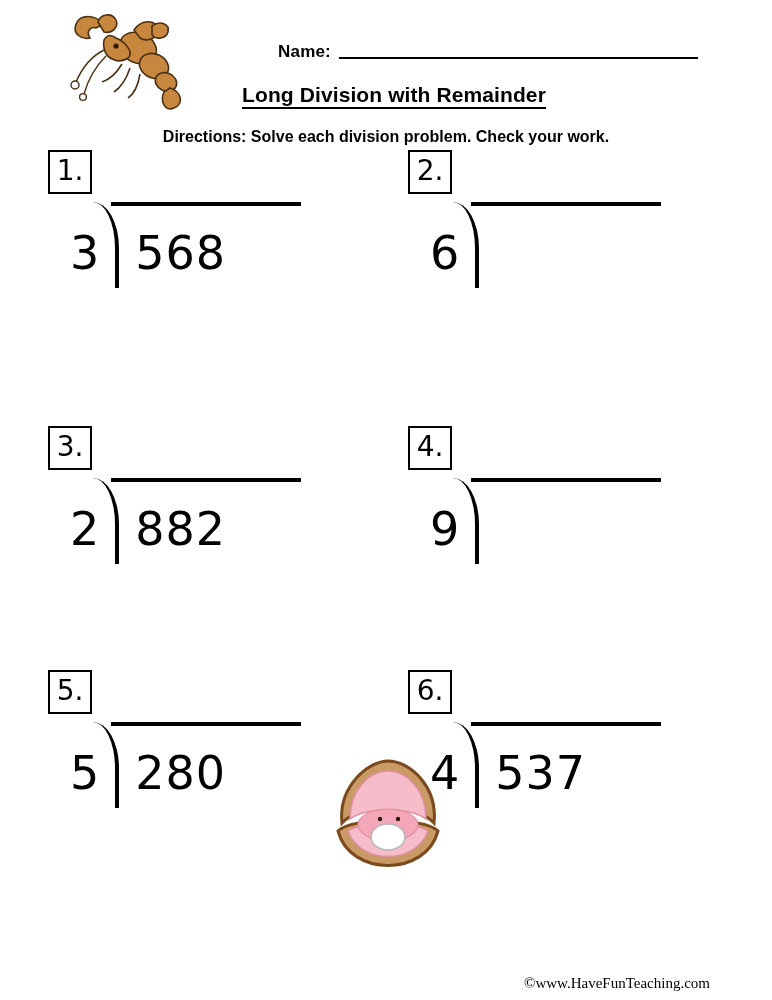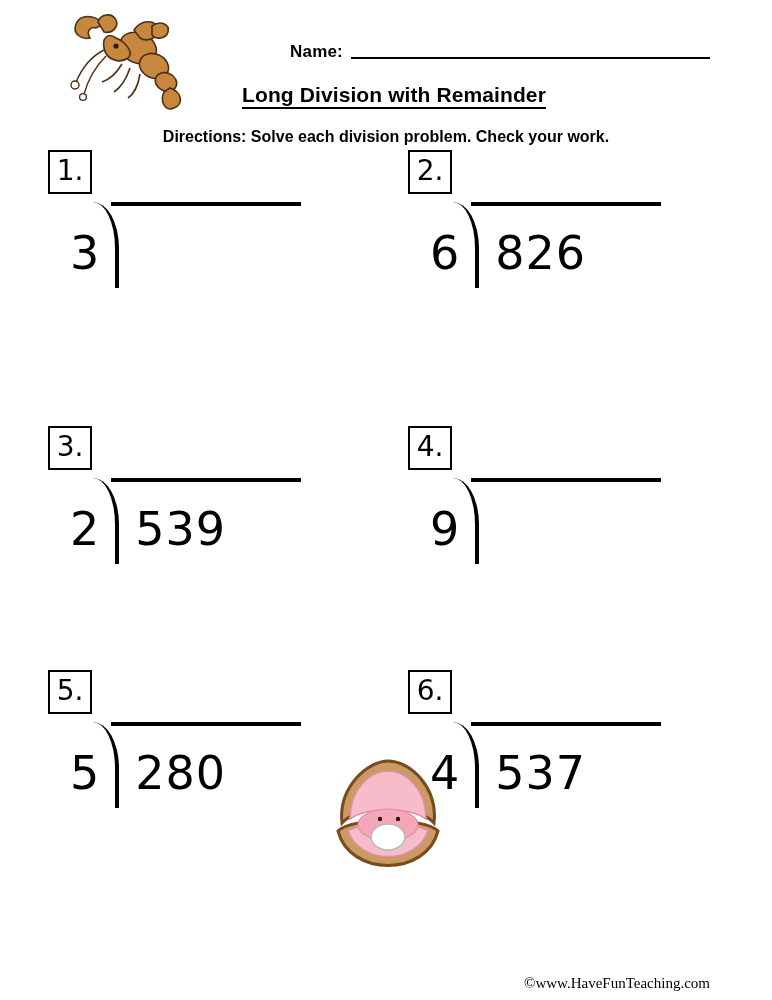--- a/index.html
+++ b/index.html
@@ -35,21 +35,21 @@
   .mascot-crayfish {
     position: absolute;
     left: 64px;
     top: 8px;
     width: 120px;
     height: 108px;
   }
 
   .name-row {
     position: absolute;
-    left: 290px;
+    left: 278px;
     top: 42px;
     width: 420px;
     display: flex;
     align-items: flex-end;
     text-align: right;
   }
   .name-label {
     font-size: 17px;
     font-weight: bold;
     font-family: "Liberation Sans", sans-serif;
@@ -247,42 +247,42 @@
 
   <div class="problems">
 
     <div class="problem" style="left:40px; top:0px;">
       <div class="prob-num-box">1.</div>
       <div class="division">
         <span class="divisor">3</span>
         <span class="bracket">
           <span class="vinculum" style="width:190px;"></span>
         </span>
+        <span class="dividend">568</span>
       </div>
     </div>
 
     <div class="problem" style="left:400px; top:0px;">
       <div class="prob-num-box">2.</div>
       <div class="division">
         <span class="divisor">6</span>
         <span class="bracket">
           <span class="vinculum" style="width:190px;"></span>
         </span>
-        <span class="dividend">826</span>
       </div>
     </div>
 
     <div class="problem" style="left:40px; top:276px;">
       <div class="prob-num-box">3.</div>
       <div class="division">
         <span class="divisor">2</span>
         <span class="bracket">
           <span class="vinculum" style="width:190px;"></span>
         </span>
-        <span class="dividend">539</span>
+        <span class="dividend">882</span>
       </div>
     </div>
 
     <div class="problem" style="left:400px; top:276px;">
       <div class="prob-num-box">4.</div>
       <div class="division">
         <span class="divisor">9</span>
         <span class="bracket">
           <span class="vinculum" style="width:190px;"></span>
         </span>

